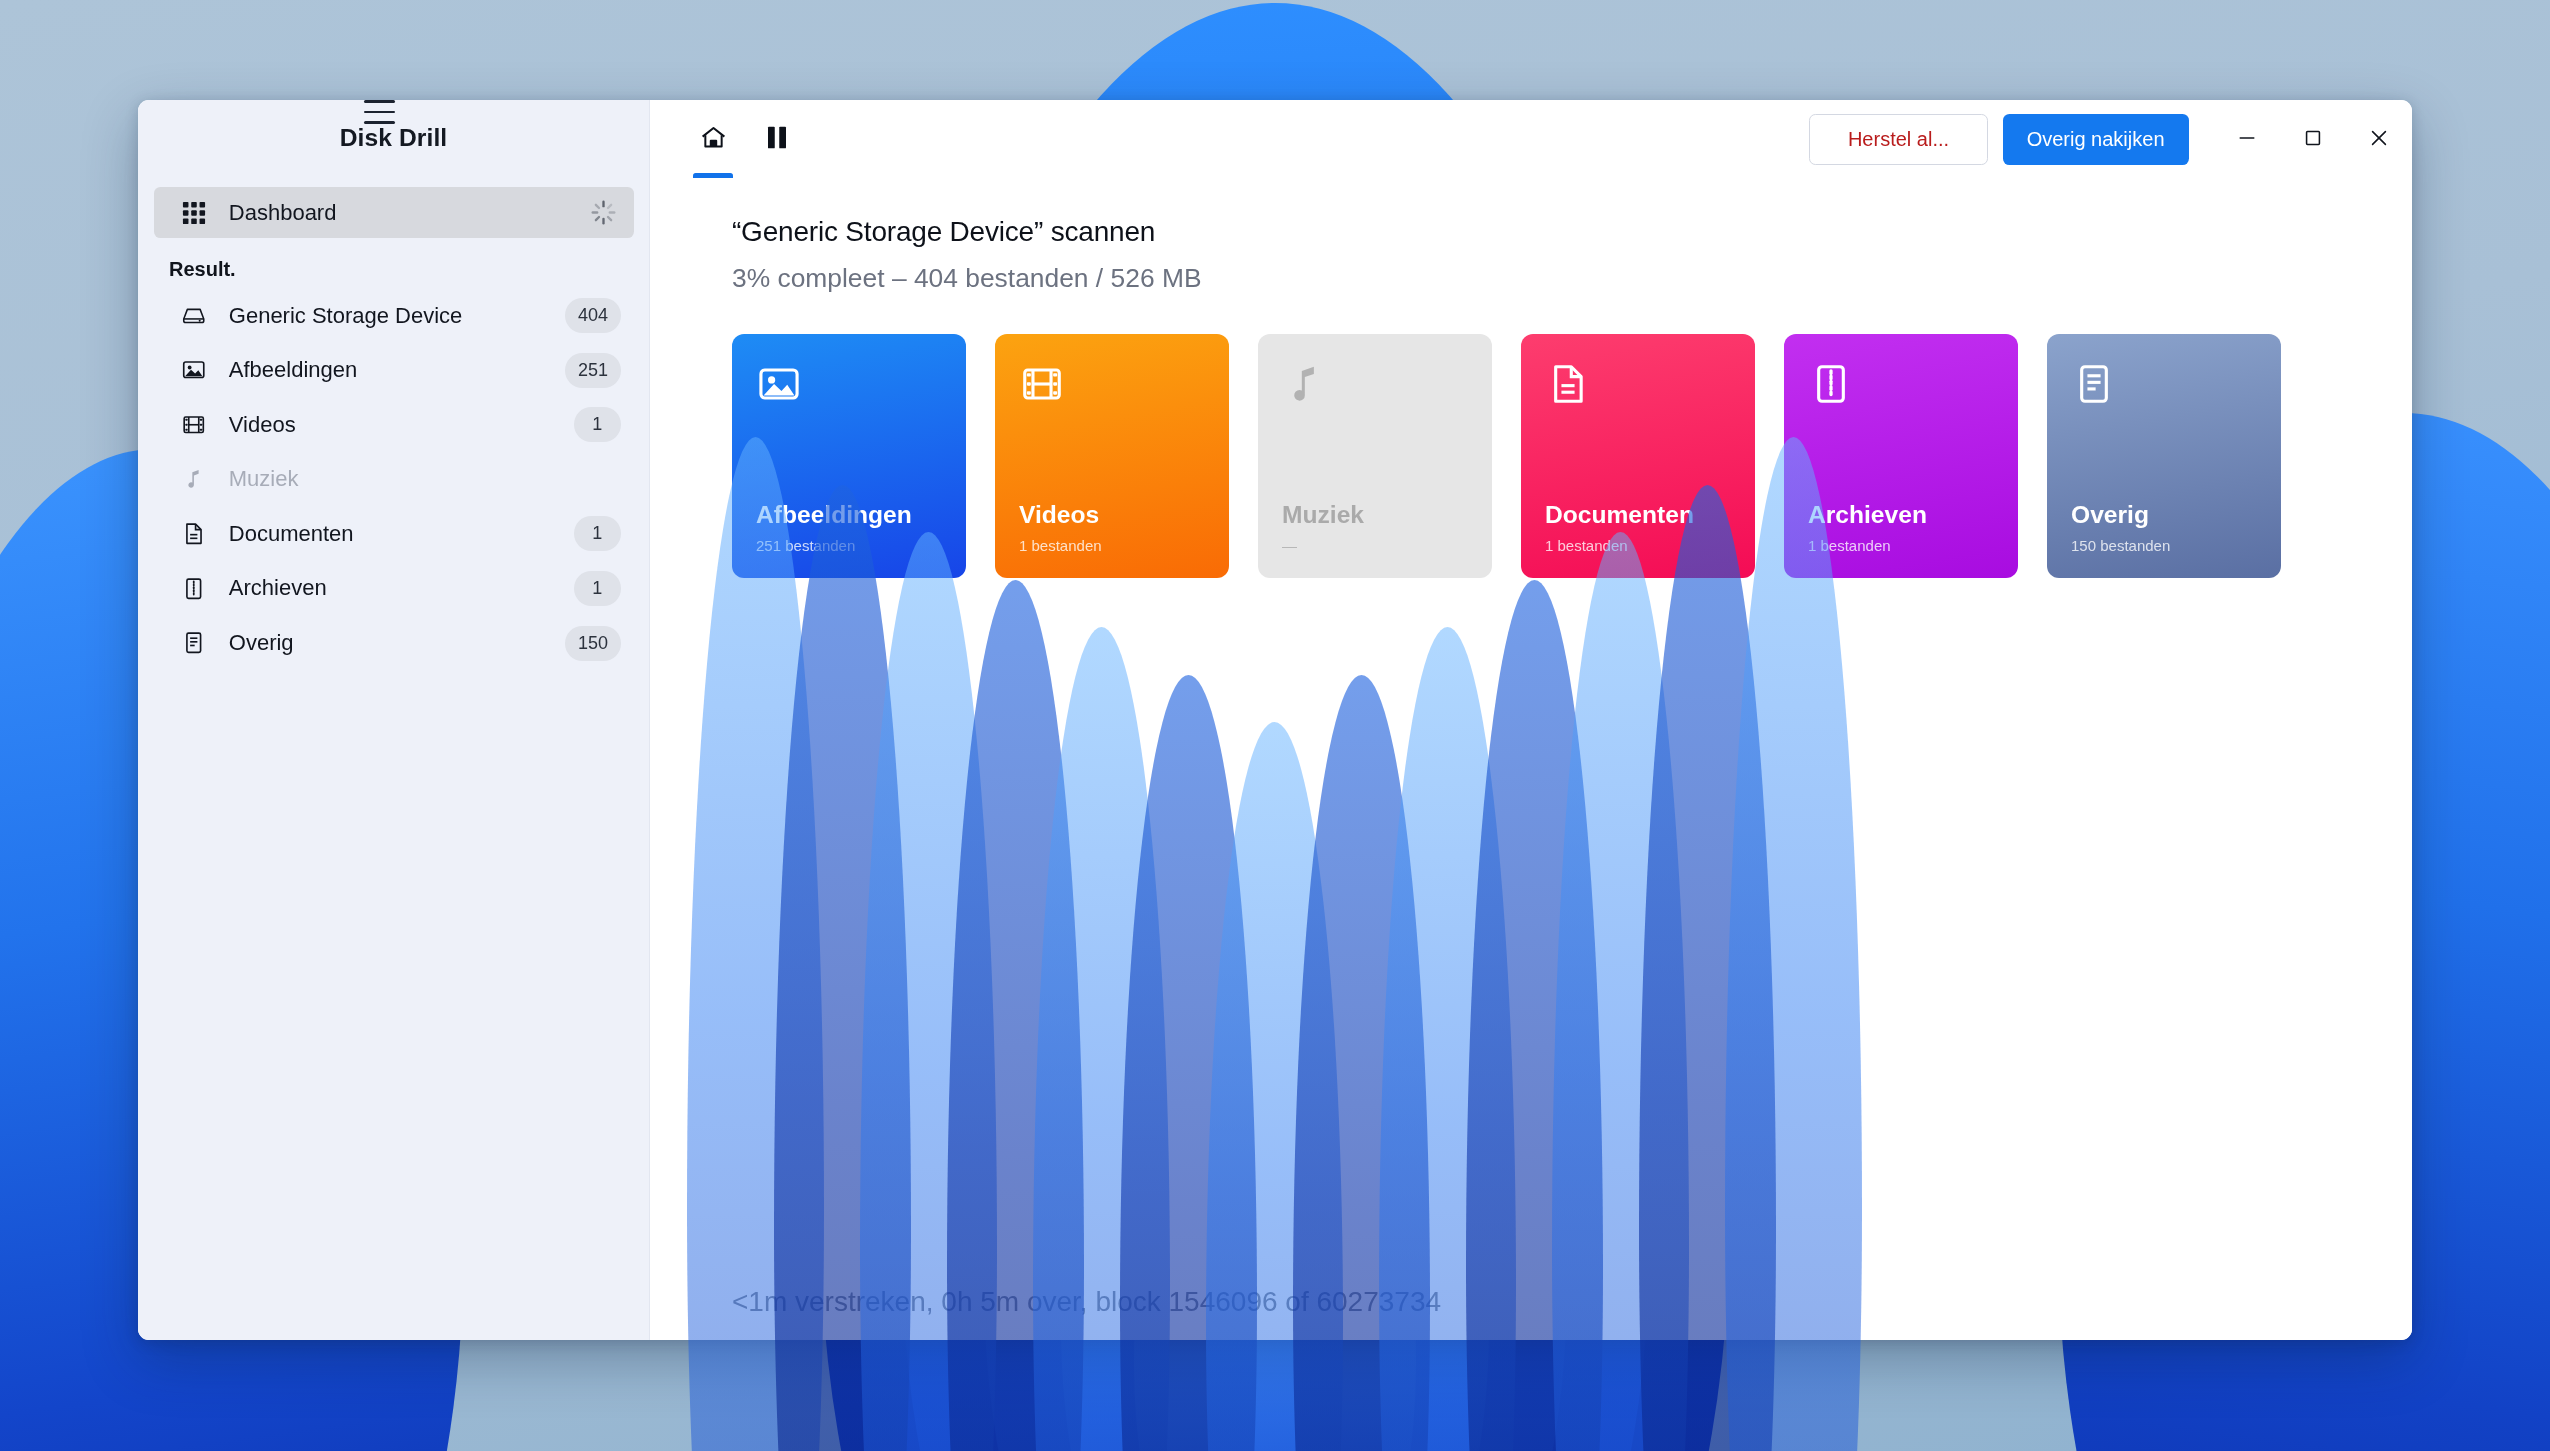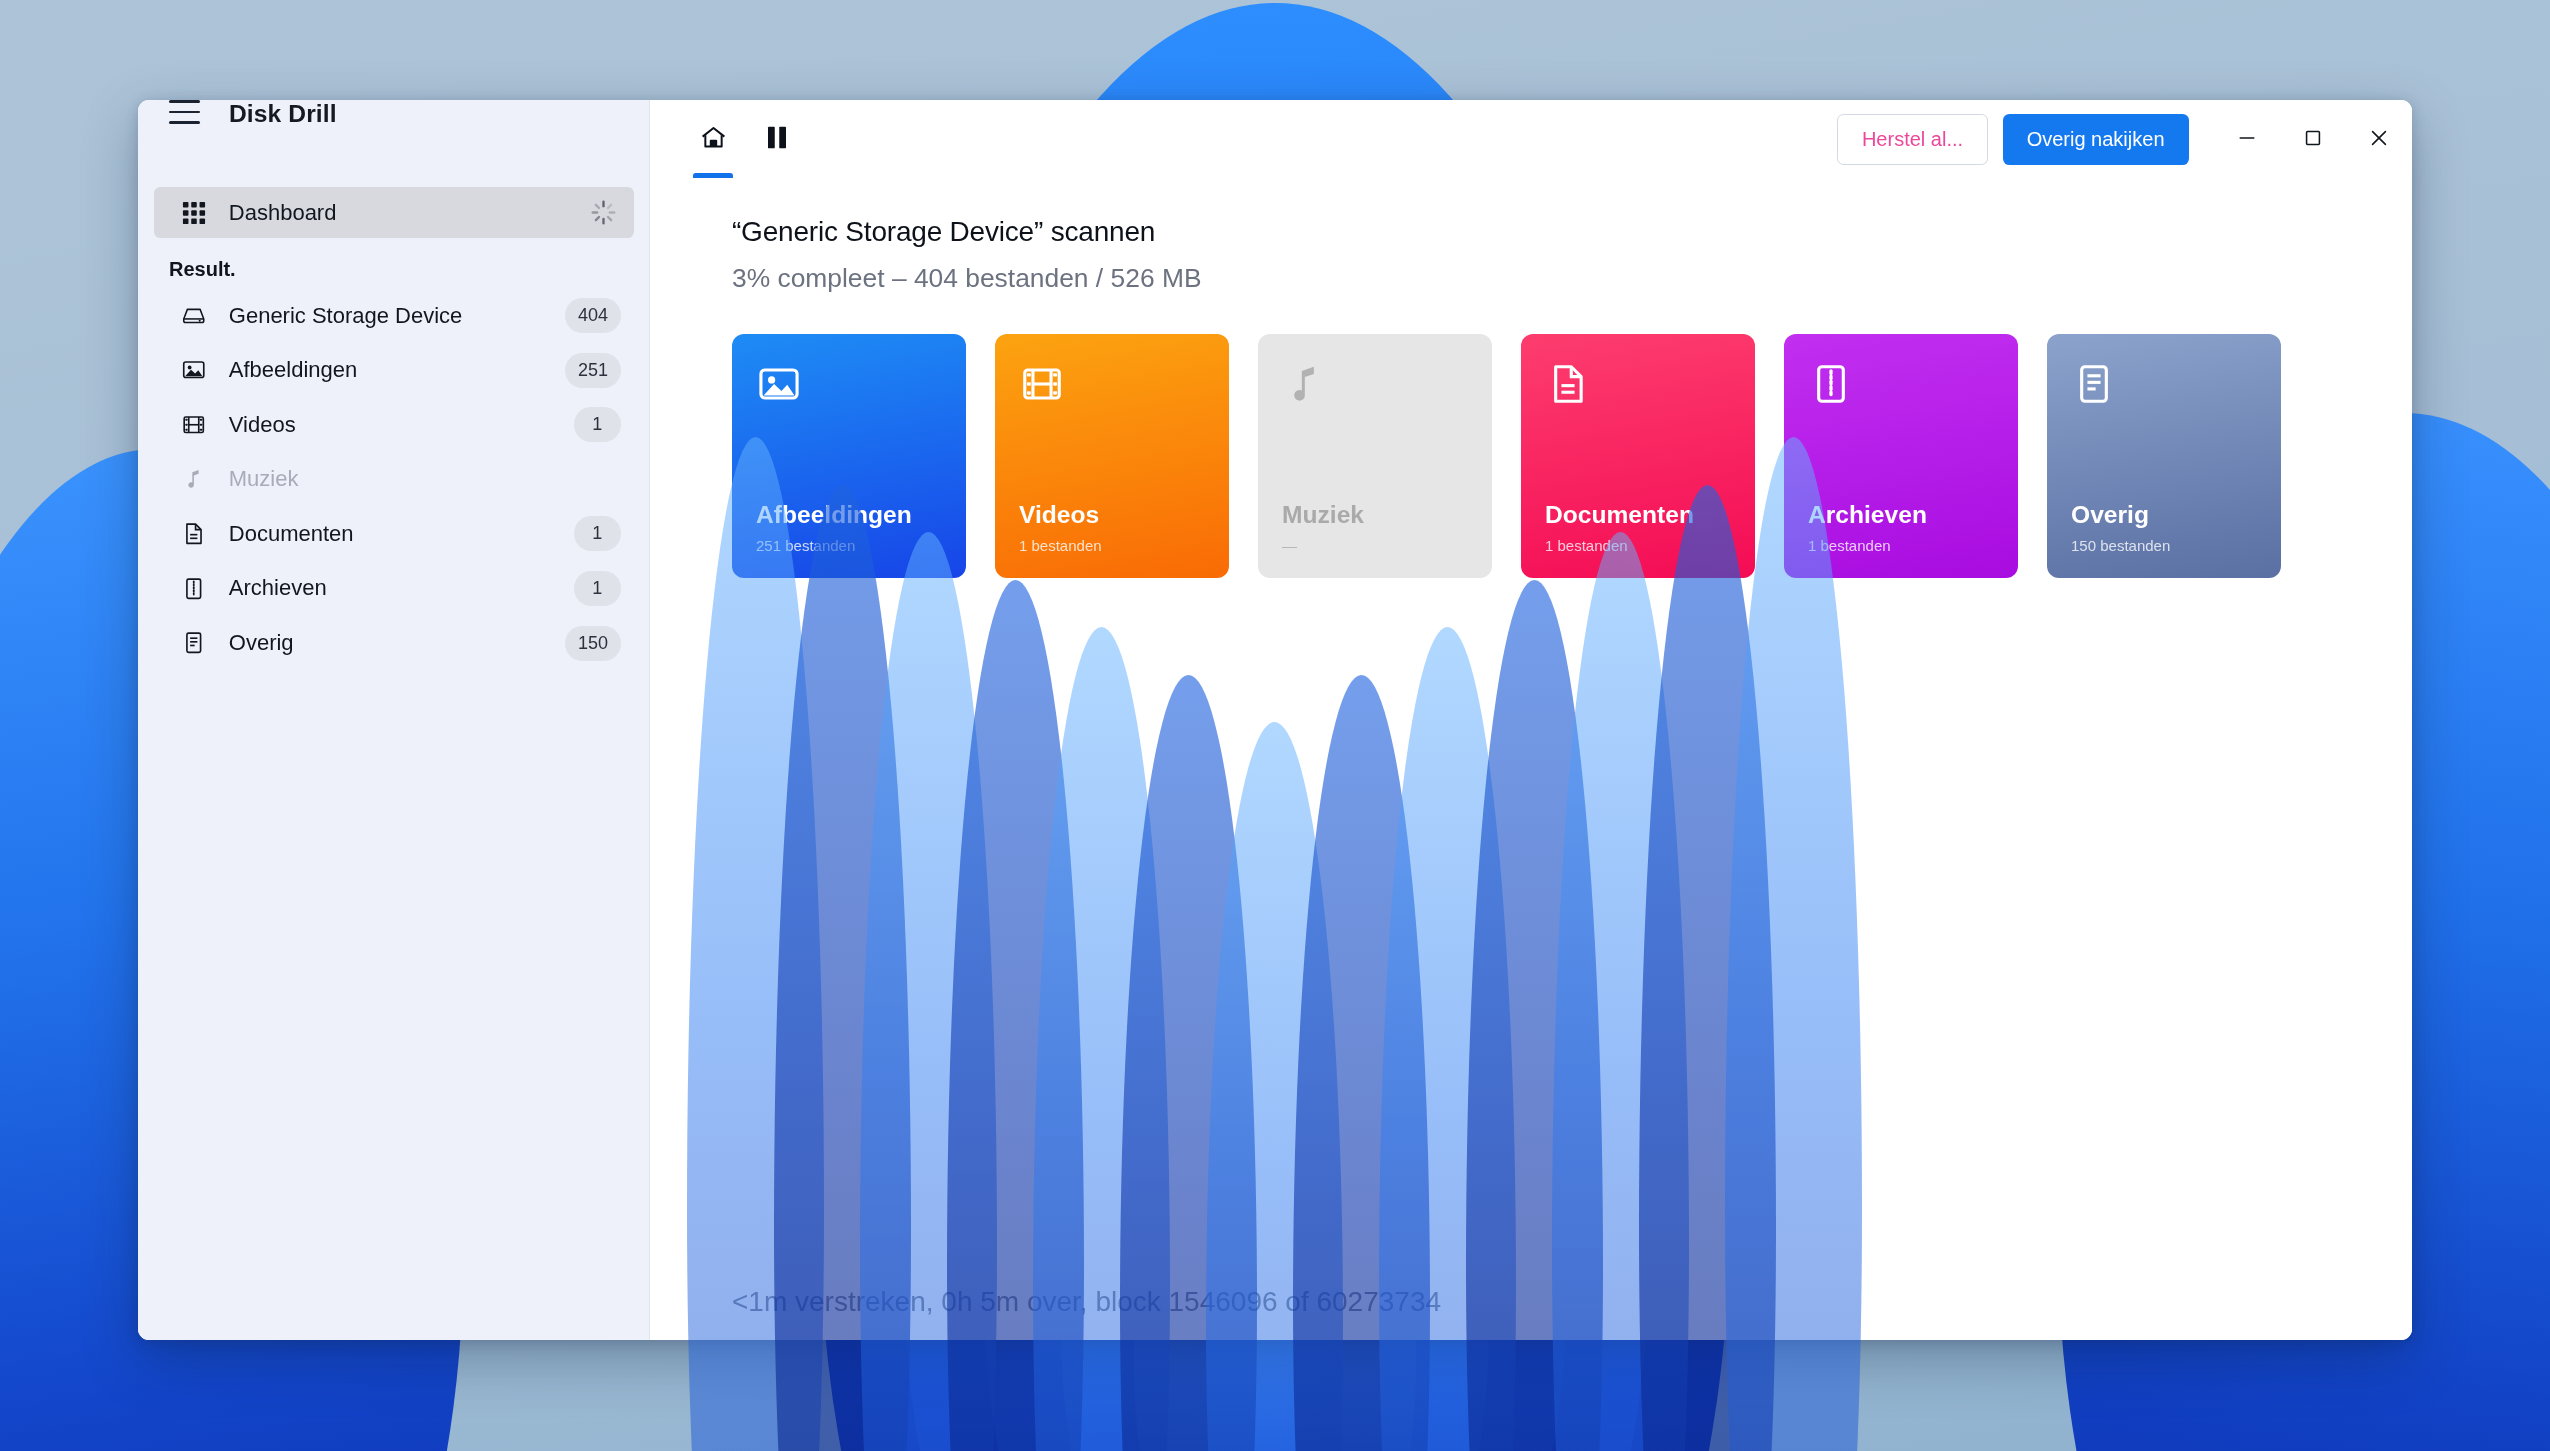--- a/index.html
+++ b/index.html
@@ -68,24 +68,25 @@
   #sidebar {
     width: 512px;
     background: #eef1f9;
     border-right: 0.9px solid #e2e6f0;
     display: flex;
     flex-direction: column;
     flex-shrink: 0;
   }
   .side-header {
     display: flex;
-    align-items: flex-start;
+    align-items: center;
     height: 78px;
     padding: 0 31px;
     flex-shrink: 0;
+    flex-direction: column;
   }
   .hamburger {
     width: 31px; height: 24px;
     display: flex; flex-direction: column; justify-content: space-between;
     margin-right: 29px;
     cursor: pointer;
   }
   .hamburger span { display: block; height: 2.7px; background: #1c2330; border-radius: 1.8px; }
   .app-title {
     font-size: 24.6px;
@@ -195,26 +196,26 @@
     border-radius: 2.7px 2.7px 0 0;
   }
   .topbar-right {
     margin-left: auto;
     display: flex;
     align-items: center;
     height: 78px;
   }
   .btn-secondary {
     height: 51px;
-    padding: 0 24px;
+    padding: 0 38px;
     background: #ffffff;
     border: 0.9px solid #d4d8e2;
     border-radius: 6.4px;
     font-size: 20px;
-    color: #ec4899;
+    color: #b91c1c;
     font-family: inherit;
     cursor: pointer;
     margin-right: 14.6px;
   }
   .btn-primary {
     height: 51px;
     padding: 0 24px;
     background: #1479ef;
     border: none;
     border-radius: 6.4px;

